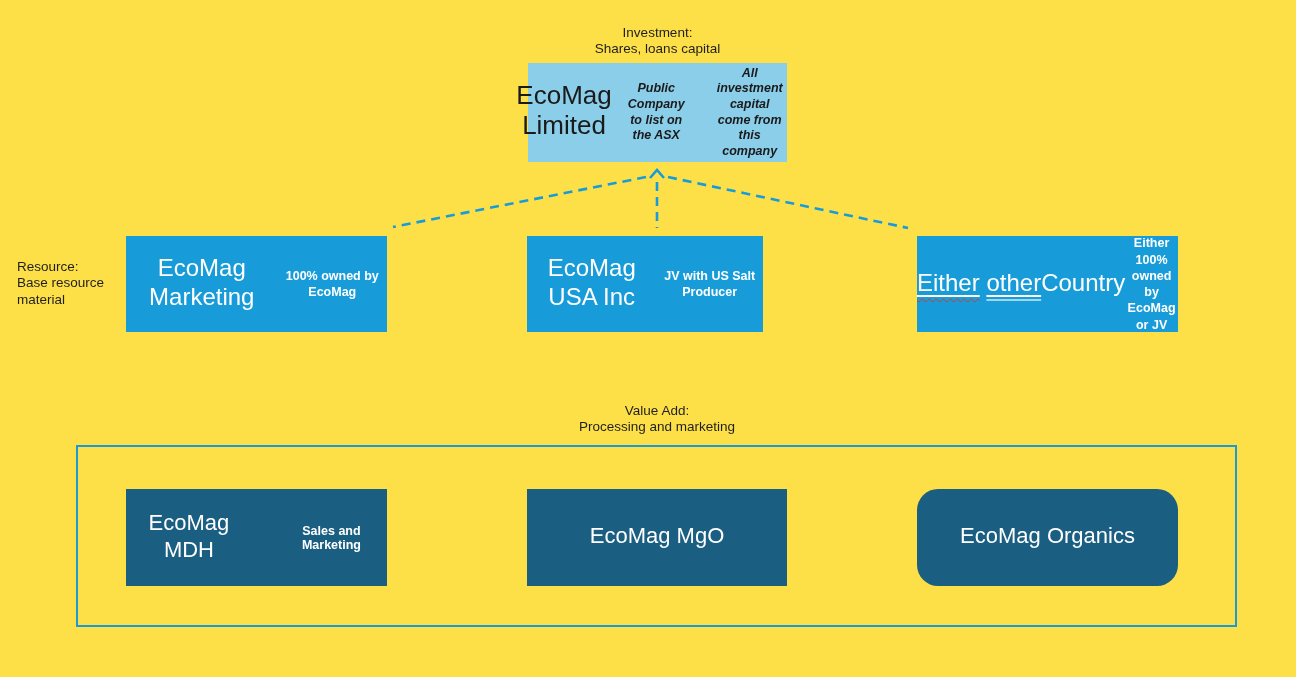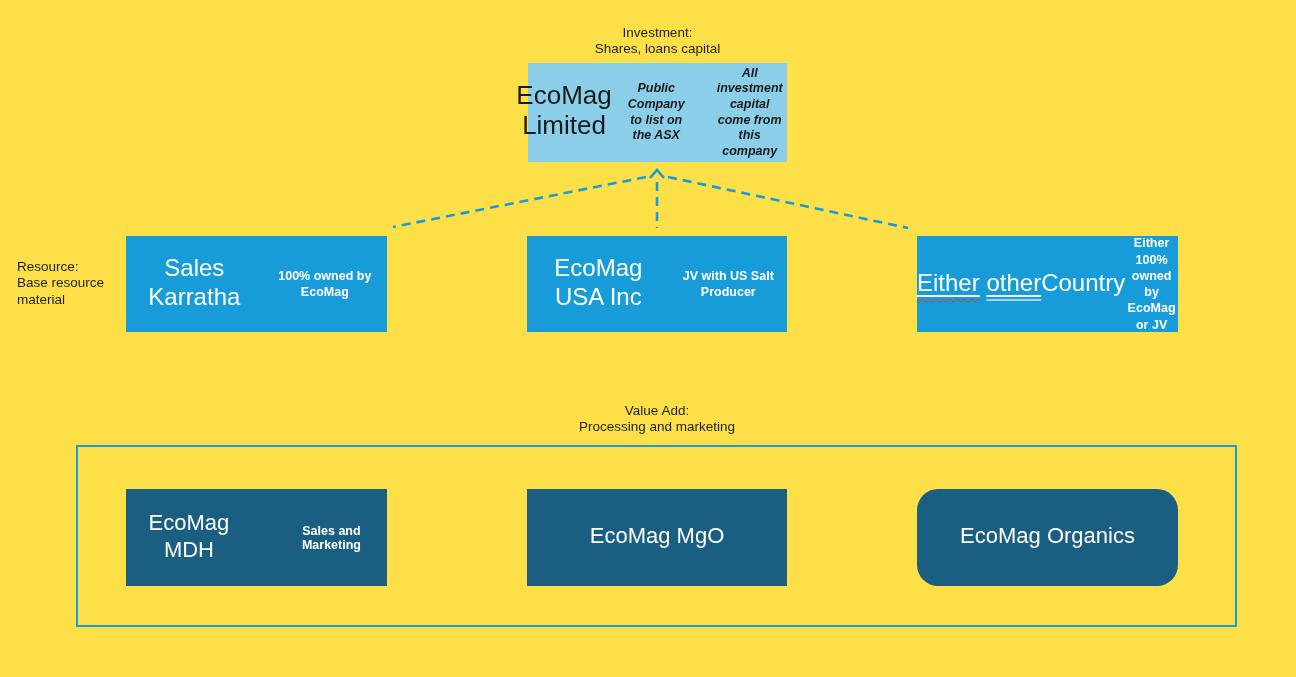--- a/index.html
+++ b/index.html
@@ -42,21 +42,21 @@
 
   .mid-box {
     background: #189CD9;
     color: #ffffff;
     top: 236px; height: 96px;
   }
   .mid-box .title { font-size: 24px; line-height: 1.18; margin-bottom: 3px; }
   .mid-box .sub  { font-size: 12.5px; font-weight: 700; line-height: 1.3; }
 
   .box-karratha { left: 126px; width: 261px; }
-  .box-usa      { left: 527px; width: 260px; }
+  .box-usa      { left: 527px; width: 236px; }
   .box-other    { left: 917px; width: 261px; }
   .box-other .title { margin-bottom: 1px; }
 
   .link-underline {
     text-decoration: underline solid #ffffff;
     text-decoration-thickness: 2px;
     text-underline-offset: 4px;
   }
   .spell-red {
     text-decoration: underline wavy #cf3a2c;
@@ -134,21 +134,21 @@
     <path class="solid" d="M650,178 L657,170 L664,178"></path>
   </svg>
 
   <div class="floating-label left-align lbl-resource">
     <div>Resource:</div>
     <div>Base resource</div>
     <div>material</div>
   </div>
 
   <div class="box mid-box box-karratha">
-    <div class="title">Sales Karratha</div>
+    <div class="title">EcoMag Marketing</div>
     <div class="sub">100% owned by EcoMag</div>
   </div>
 
   <div class="box mid-box box-usa">
     <div class="title">EcoMag USA Inc</div>
     <div class="sub">JV with US Salt Producer</div>
   </div>
 
   <div class="box mid-box box-other">
     <div class="title">

